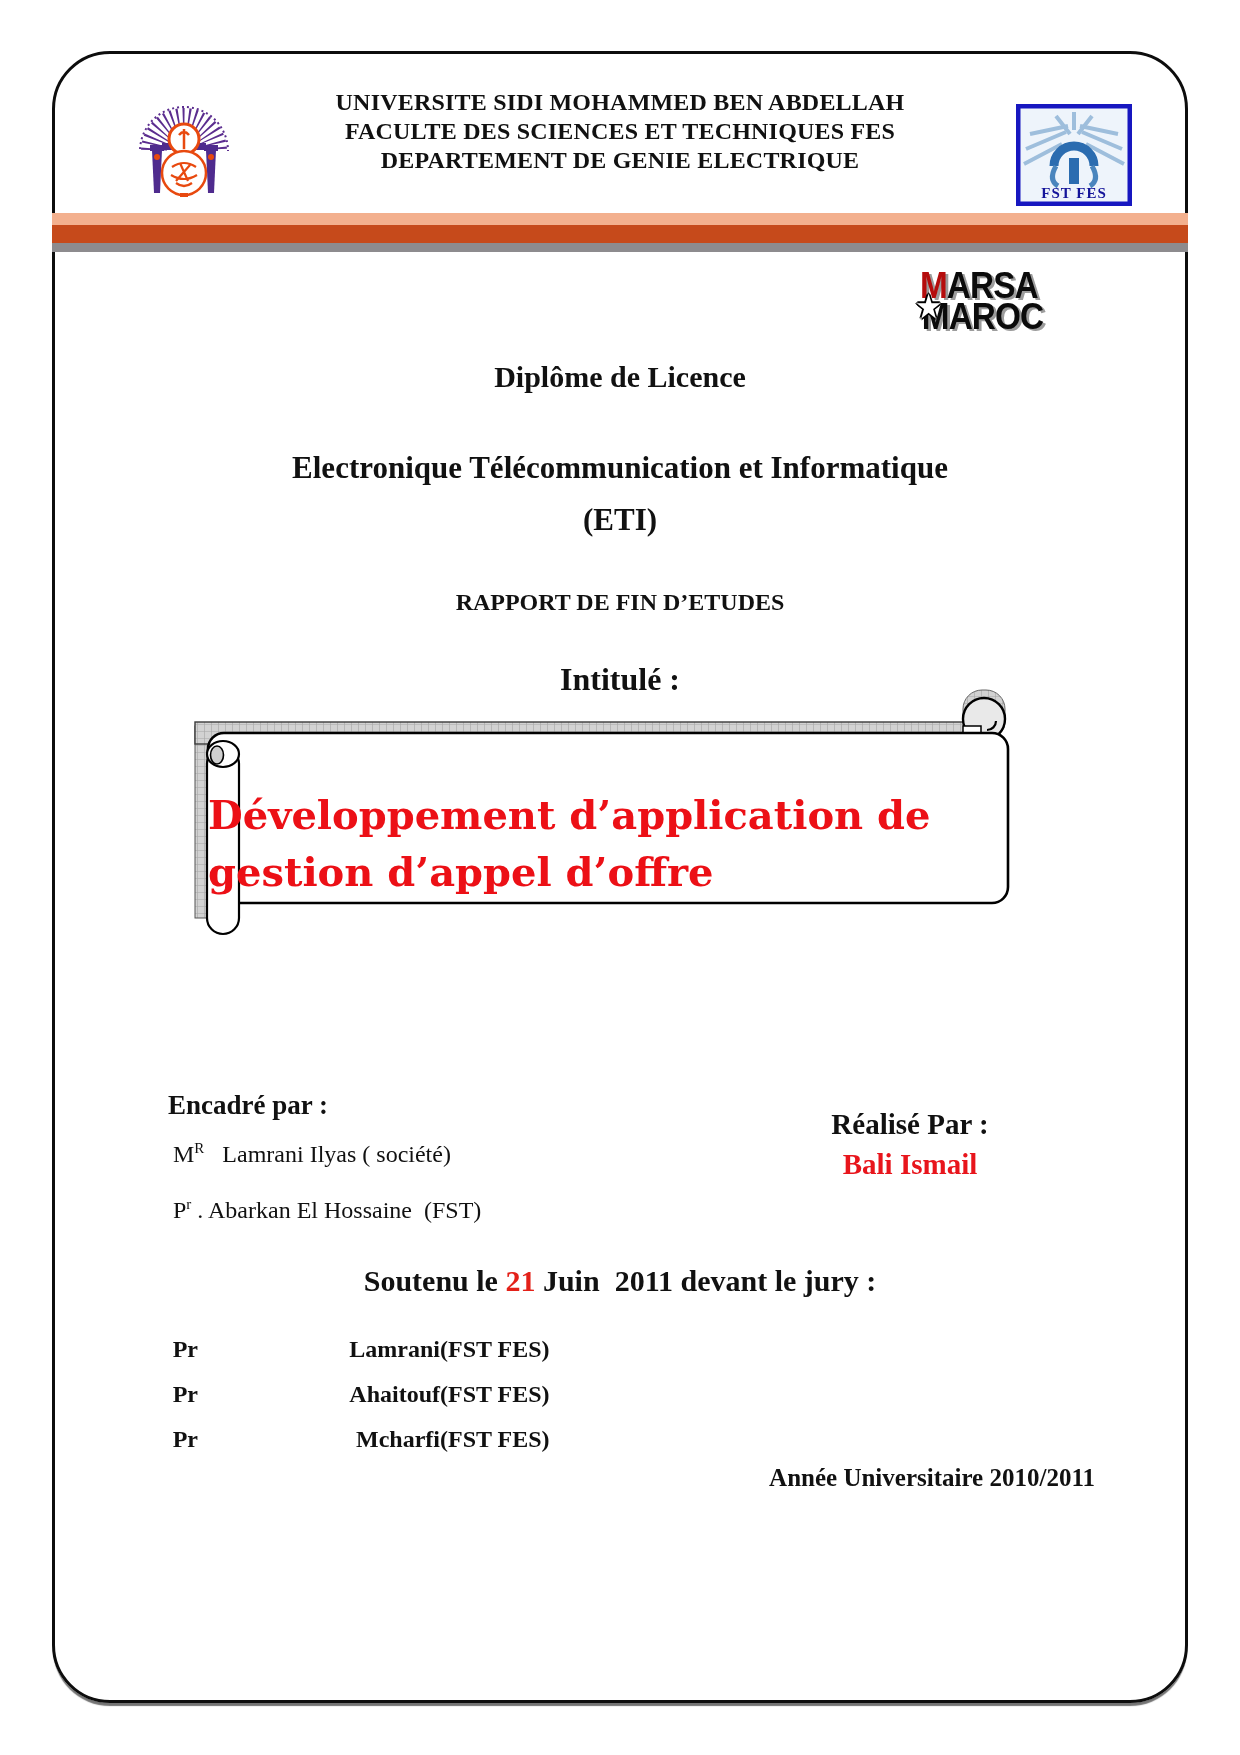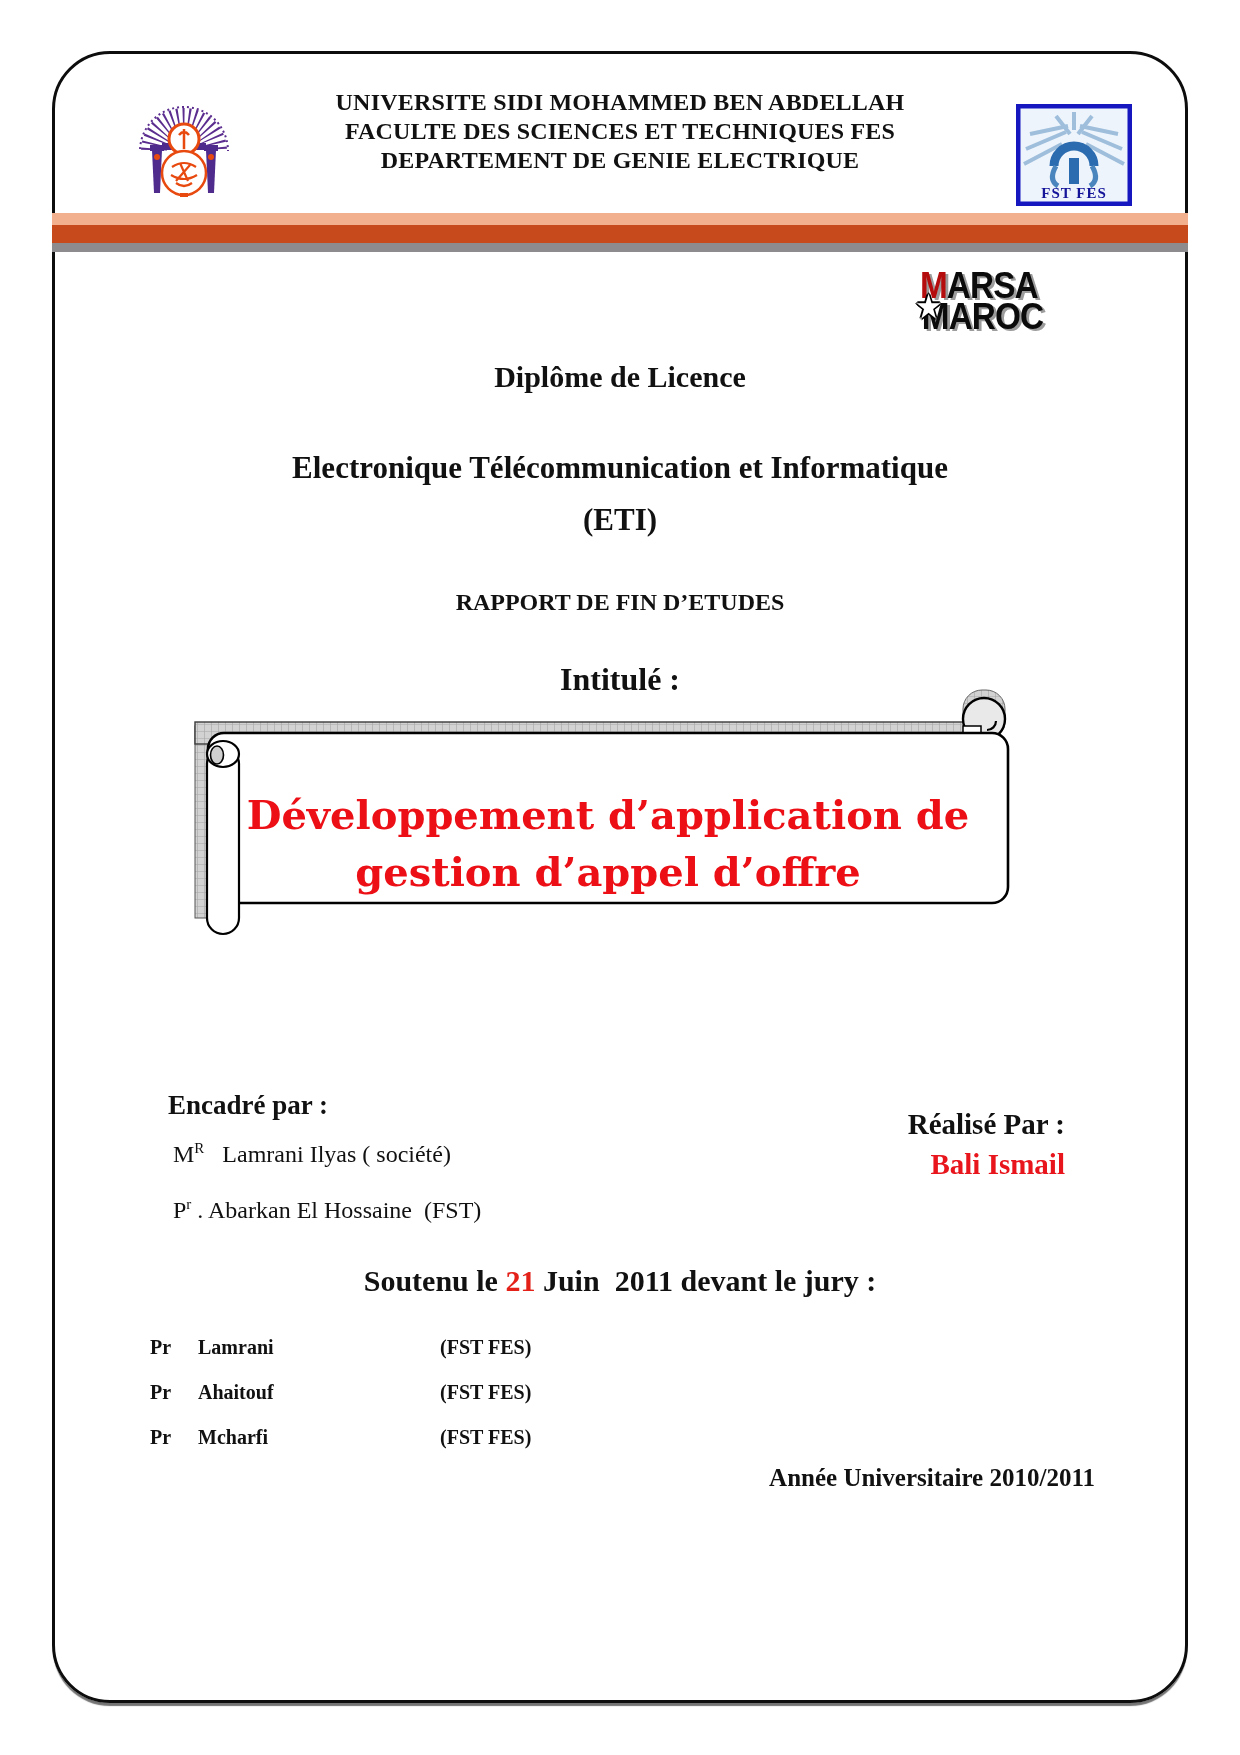--- a/index.html
+++ b/index.html
@@ -36,40 +36,40 @@
     transform:scaleX(.9);transform-origin:left top;color:#0b0b0b;
     text-shadow:3px 2px 0 #9c9c9c;}
   .marsa .m-red{color:#b50d0d;}
   .marsa-line2{position:relative;margin-left:2px;}
   .marsa-star{position:absolute;left:-6px;top:-10px;font-size:30px;color:#fff;
     text-shadow:2px 0 0 #000,-2px 0 0 #000,0 2px 0 #000,0 -2px 0 #000,
                 1px 1px 0 #000,-1px -1px 0 #000,1px -1px 0 #000,-1px 1px 0 #000;
     z-index:2;}
 
   
-  .banner-title{left:208px;top:786px;width:800px;text-align:center;
+  .banner-title{left:208px;top:786px;width:800px;
     font-family:"DejaVu Serif",serif;font-weight:bold;font-size:40px;
     line-height:57px;color:#ec1016;}
 
   
   .encadre{left:168px;top:1090px;font-size:27px;font-weight:bold;}
   .sup-line{font-size:24px;white-space:pre;}
   .sup1{left:173px;top:1140px;}
   .sup2{left:173px;top:1196px;}
   .sup-line sup{font-size:15px;}
-  .realise-block{left:755px;top:1104px;width:310px;text-align:right;
+  .realise-block{left:755px;top:1104px;width:310px;text-align:center;
     font-weight:bold;font-size:29px;line-height:40px;}
   .realise-block .author{color:#e8151c;}
 
   
   .soutenu{top:1264px;font-size:30px;white-space:pre;font-family:Liberation Serif, serif;}
   .soutenu .day{color:#e32119;}
 
   
-  .jury{left:150px;top:1336px;font-weight:bold;font-size:20px;}
+  .jury{left:150px;top:1336px;font-weight:bold;font-size:24px;text-align:right;}
   .jury-row{display:grid;grid-template-columns:48px 242px auto;height:45px;
     align-items:start;}
 
   
   .annee{left:0;width:1095px;text-align:right;top:1464px;
     font-weight:bold;font-size:25px;}
 </style>
 </head>
 <body>
 

